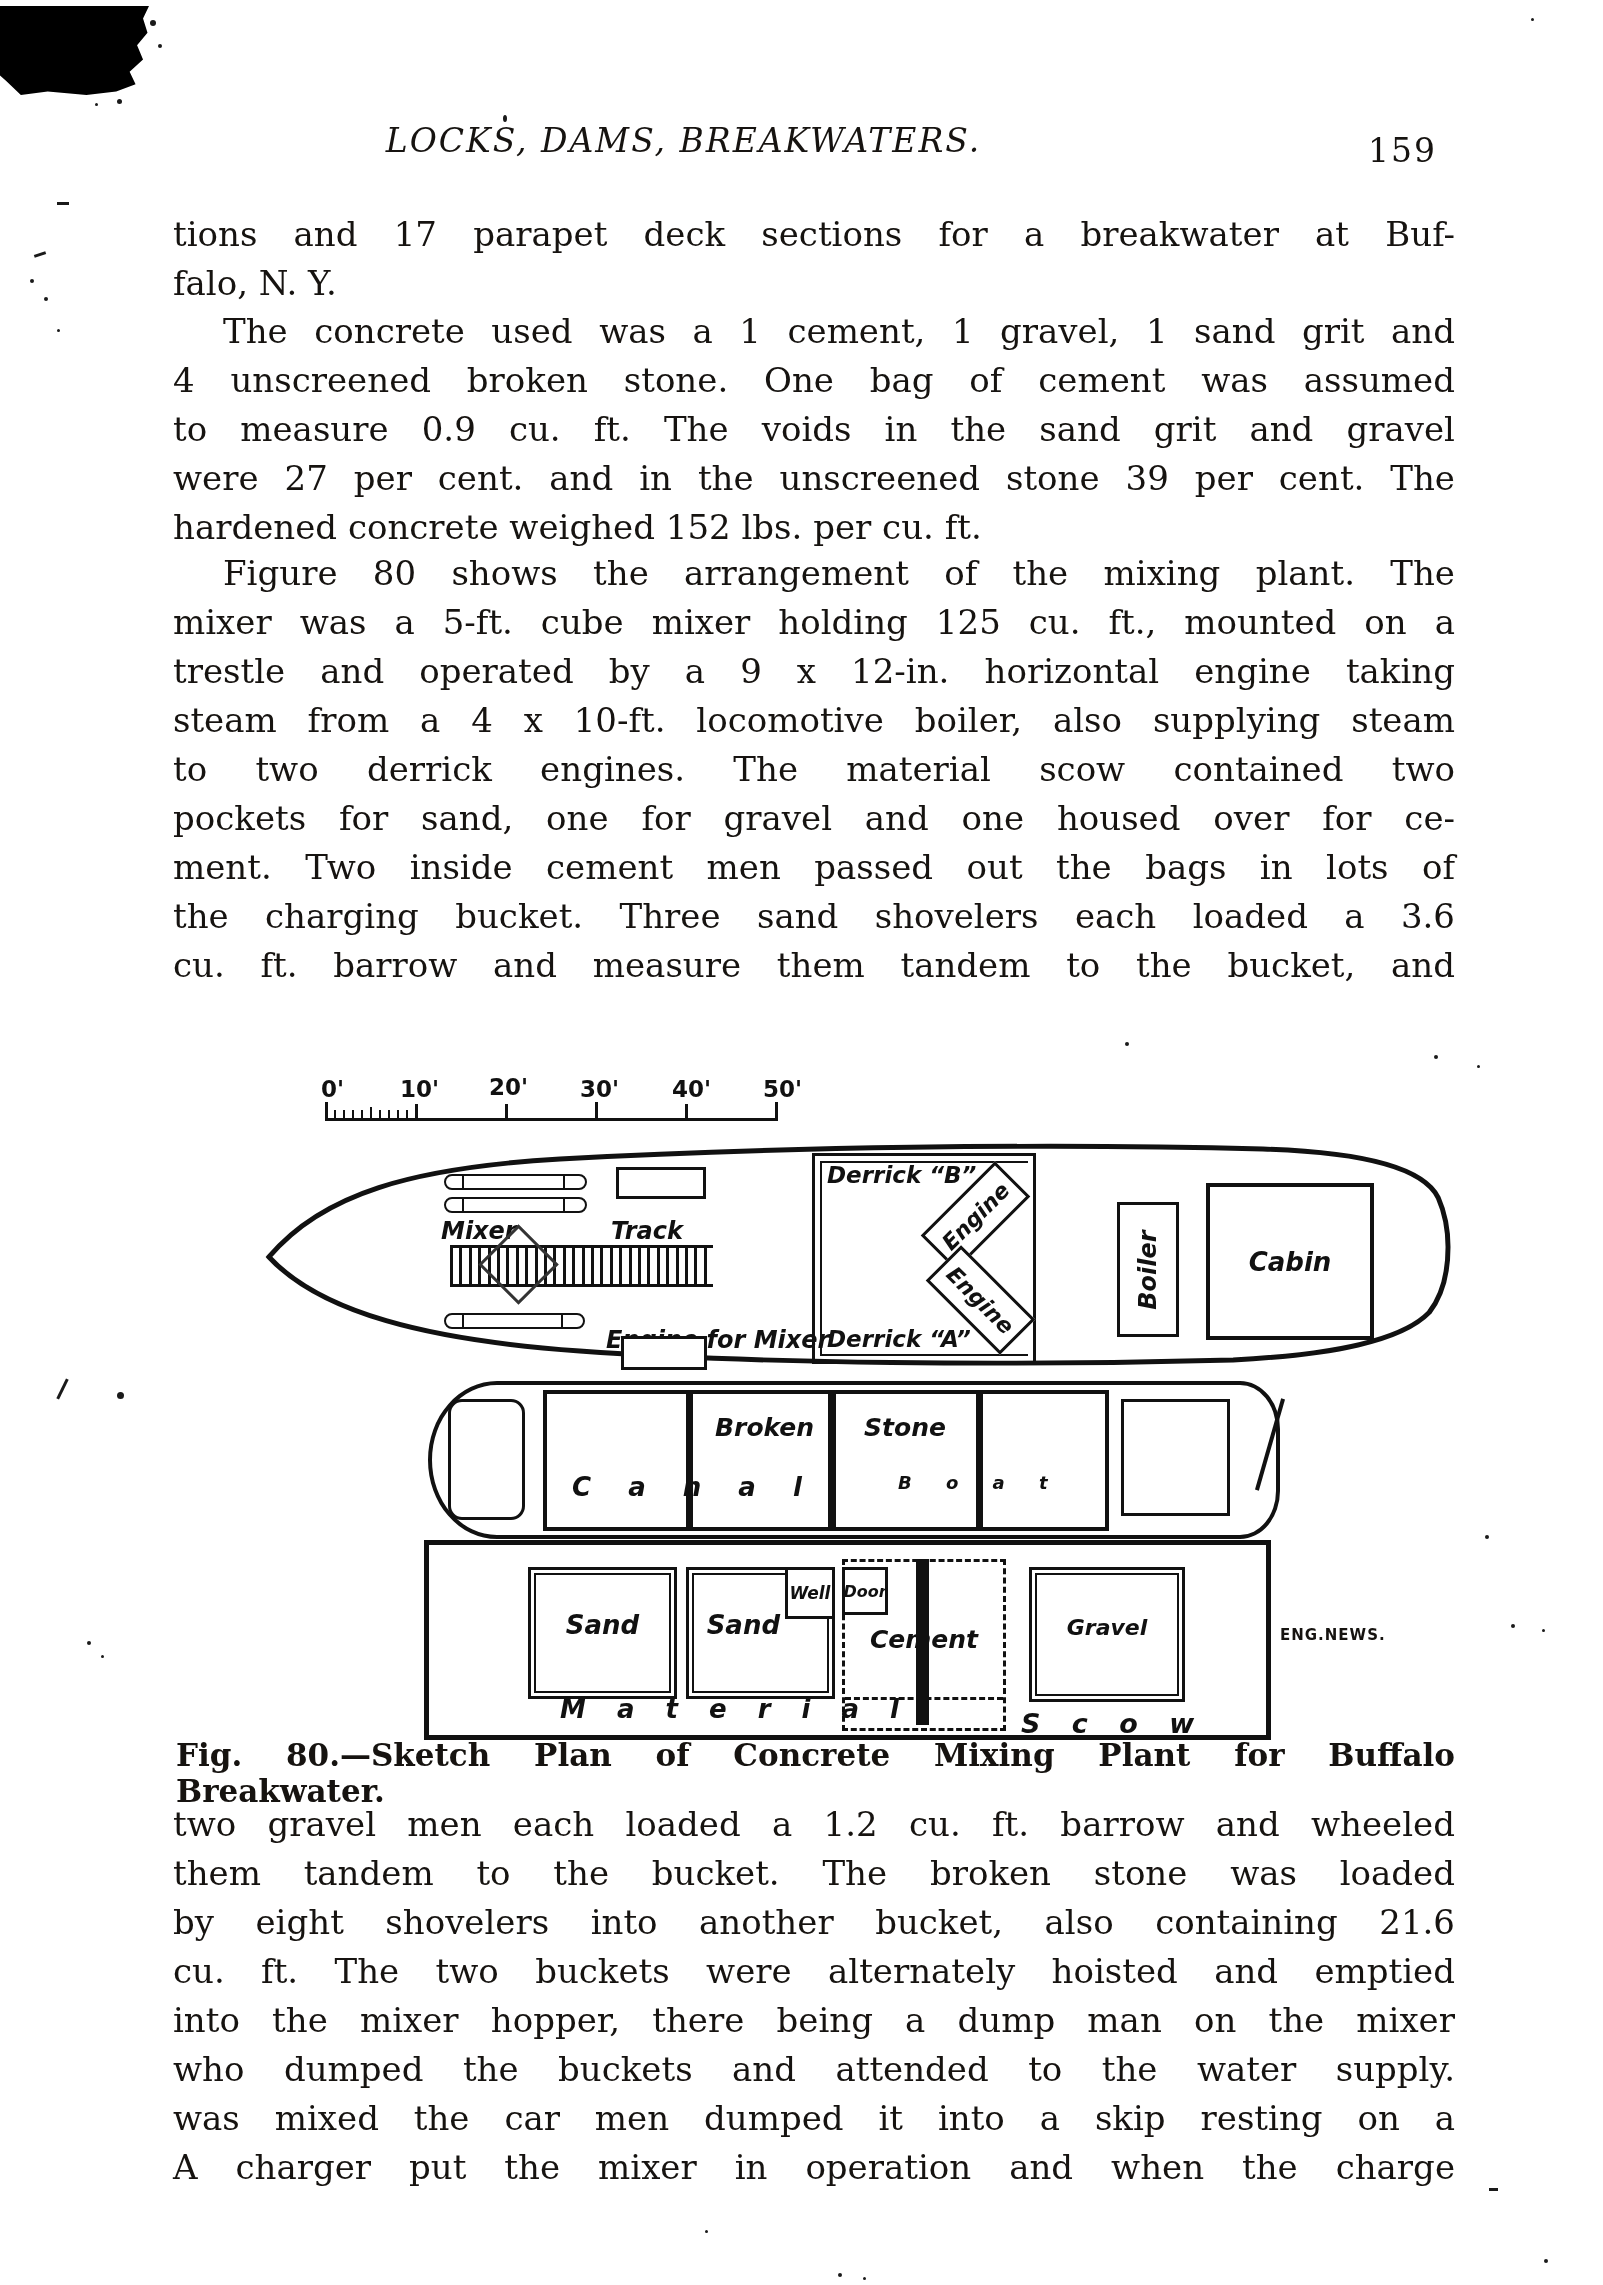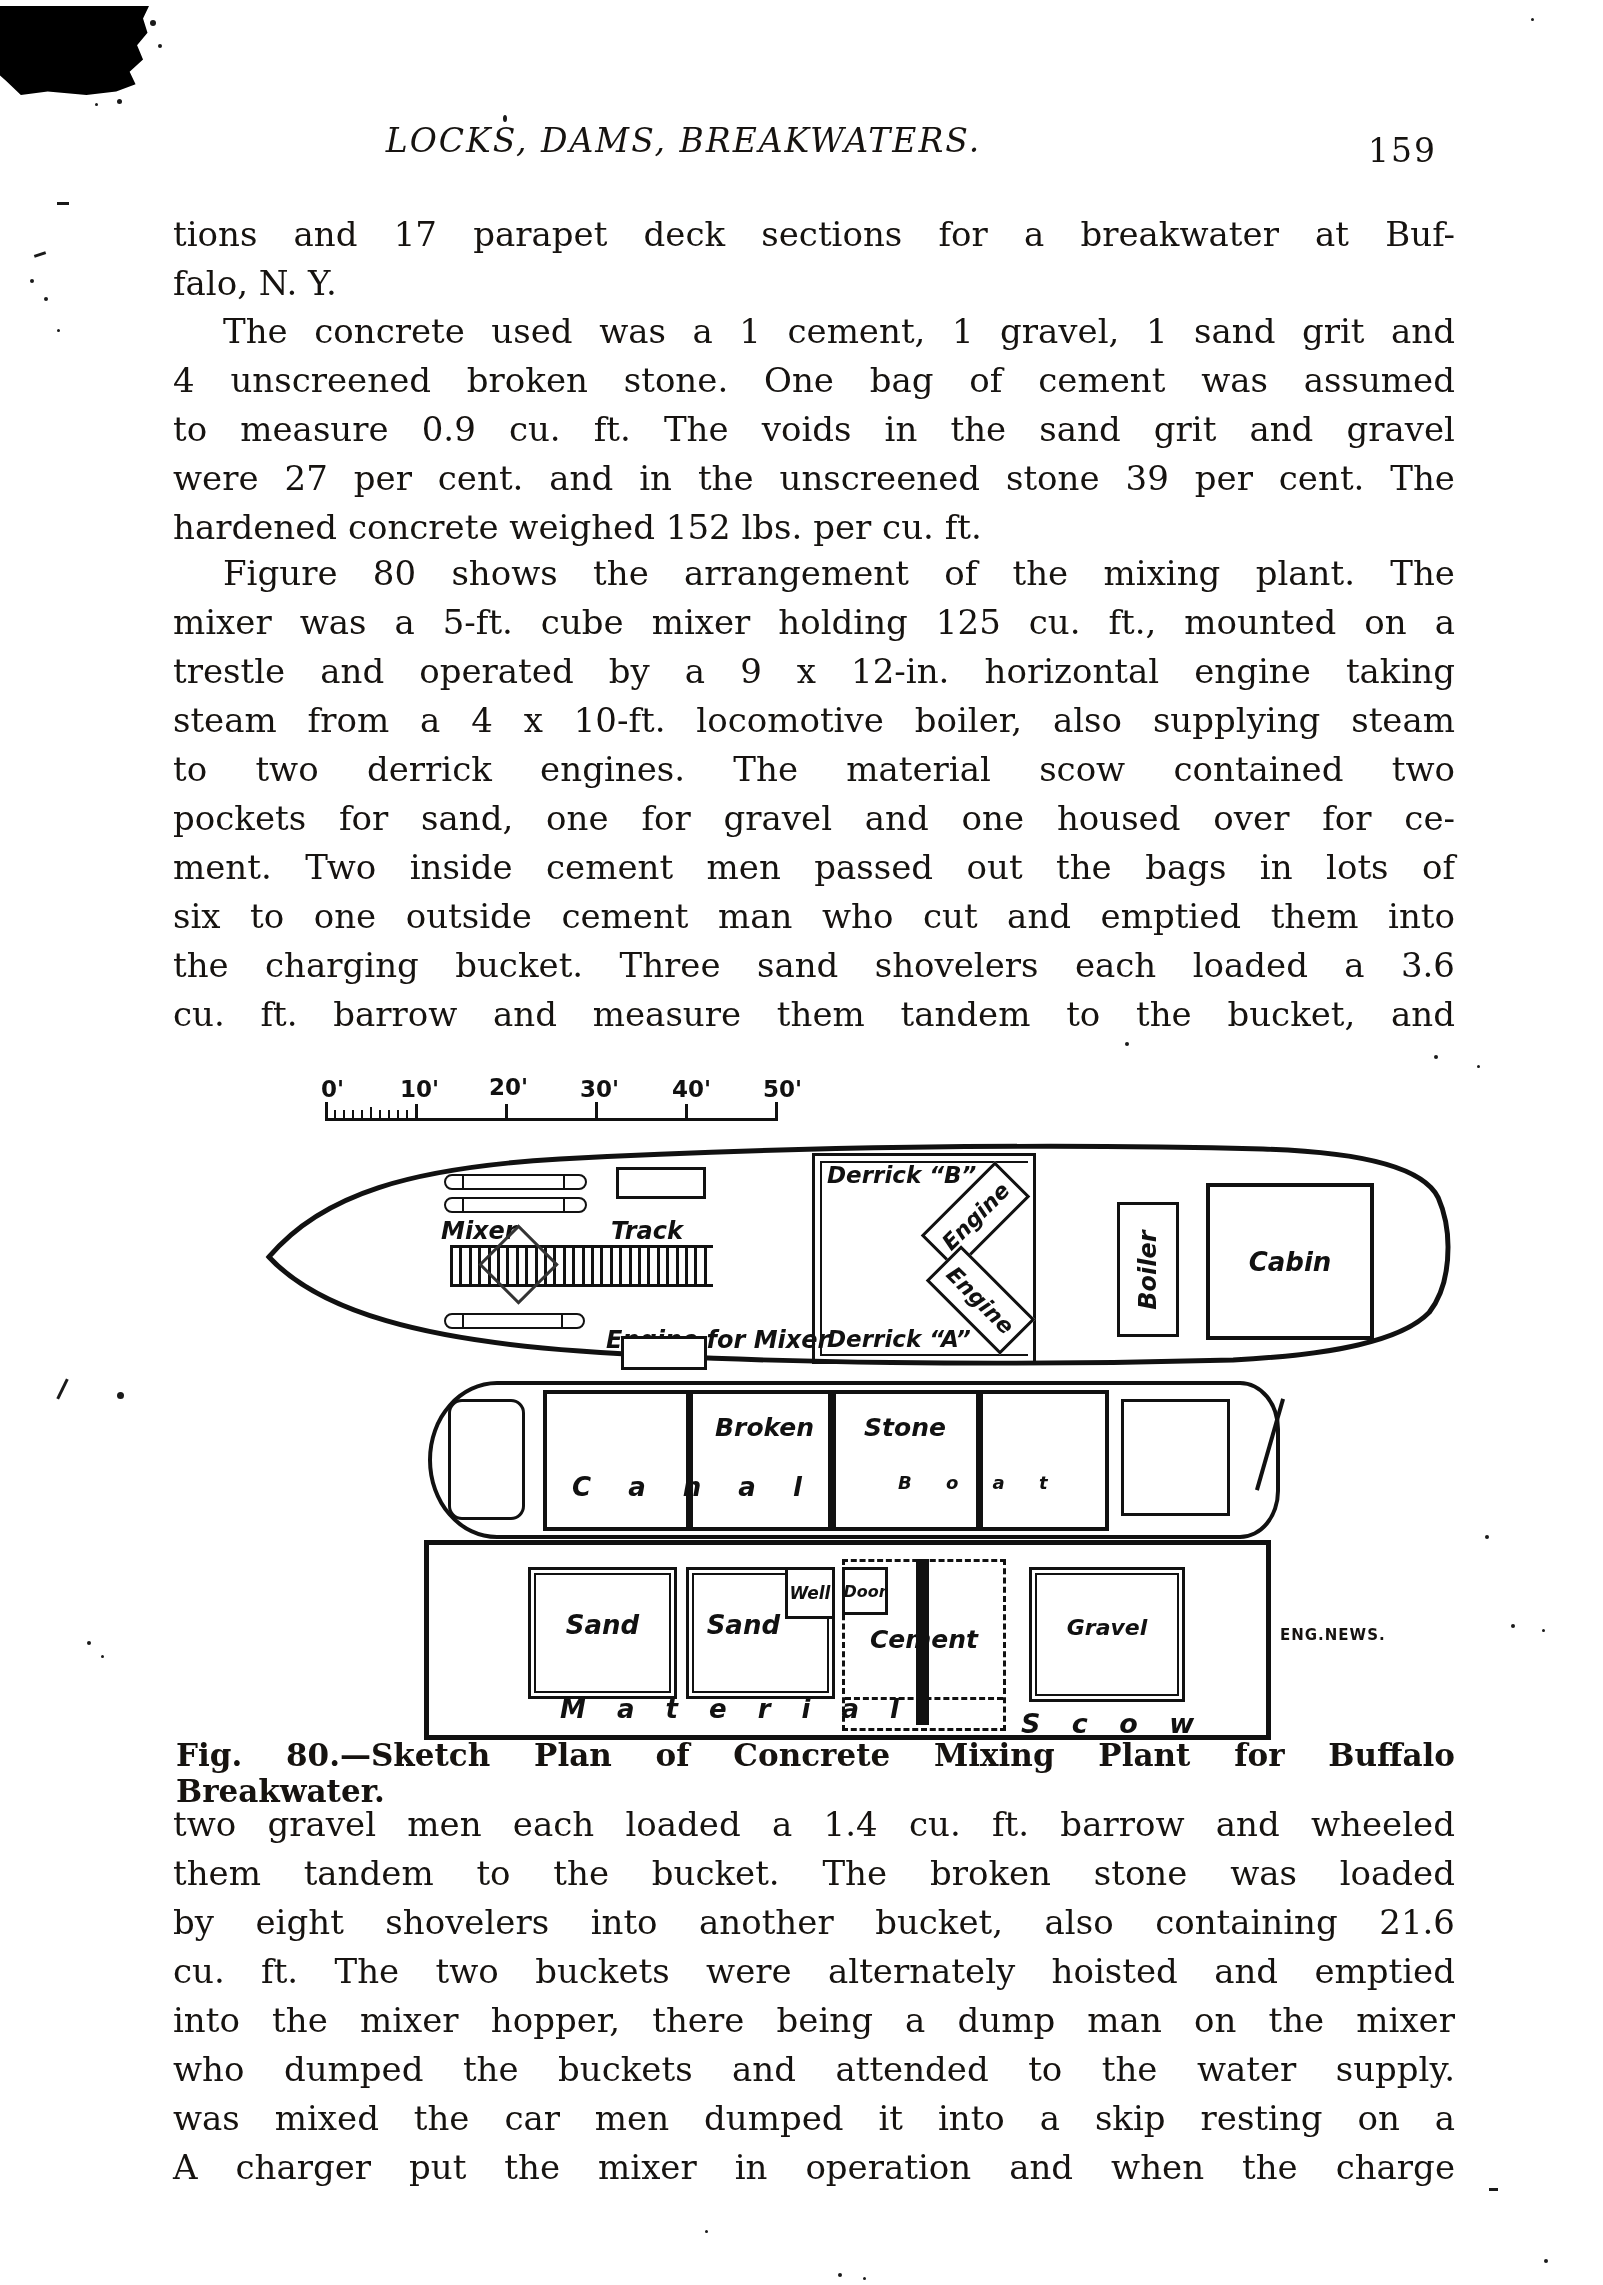--- a/index.html
+++ b/index.html
@@ -75,21 +75,20 @@
 </div>
 
 <div class="para" style="top:549px">
   <div class="pline indent">Figure 80 shows the arrangement of the mixing plant. The</div>
   <div class="pline">mixer was a 5-ft. cube mixer holding 125 cu. ft., mounted on a</div>
   <div class="pline">trestle and operated by a 9 x 12-in. horizontal engine taking</div>
   <div class="pline">steam from a 4 x 10-ft. locomotive boiler, also supplying steam</div>
   <div class="pline">to two derrick engines. The material scow contained two</div>
   <div class="pline">pockets for sand, one for gravel and one housed over for ce-</div>
   <div class="pline">ment. Two inside cement men passed out the bags in lots of</div>
-  <div class="pline">six to one outside cement man who cut and emptied them into</div>
   <div class="pline">the charging bucket. Three sand shovelers each loaded a 3.6</div>
   <div class="pline">cu. ft. barrow and measure them tandem to the bucket, and</div>
 </div>
 
 <div class="fig">
 
   <div class="abs" style="left:176px;top:0;width:465px;height:51px">
     <span class="scale-num" style="left:-4px;top:2px">0'</span>
     <span class="scale-num" style="left:75px;top:2px">10'</span>
     <span class="scale-num" style="left:164px;top:0">20'</span>
@@ -203,21 +202,21 @@
     <div class="fig-label" style="left:131px;top:149px;font-size:26px;letter-spacing:11px">M a t e r i a l</div>
     <div class="fig-label" style="left:592px;top:163px;font-size:27px;letter-spacing:11px">S c o w</div>
   </div>
 
   <div class="abs" style="left:1131px;top:552px;font-family:'DejaVu Sans',sans-serif;font-weight:700;font-size:15px;letter-spacing:1px;text-transform:uppercase">Eng.News.</div>
 </div>
 
 <div class="caption">Fig. 80.—Sketch Plan of Concrete Mixing Plant for Buffalo Breakwater.</div>
 
 <div class="para" style="top:1800px">
-  <div class="pline">two gravel men each loaded a 1.4 cu. ft. barrow and wheeled</div>
+  <div class="pline">two gravel men each loaded a 1.2 cu. ft. barrow and wheeled</div>
   <div class="pline">them tandem to the bucket. The broken stone was loaded</div>
   <div class="pline">by eight shovelers into another bucket, also containing 21.6</div>
   <div class="pline">cu. ft. The two buckets were alternately hoisted and emptied</div>
   <div class="pline">into the mixer hopper, there being a dump man on the mixer</div>
   <div class="pline">who dumped the buckets and attended to the water supply.</div>
   <div class="pline">was mixed the car men dumped it into a skip resting on a</div>
   <div class="pline">A charger put the mixer in operation and when the charge</div>
 </div>
 
 <div class="dash-spk" style="left:57px;top:202px;width:12px;height:3px"></div>

